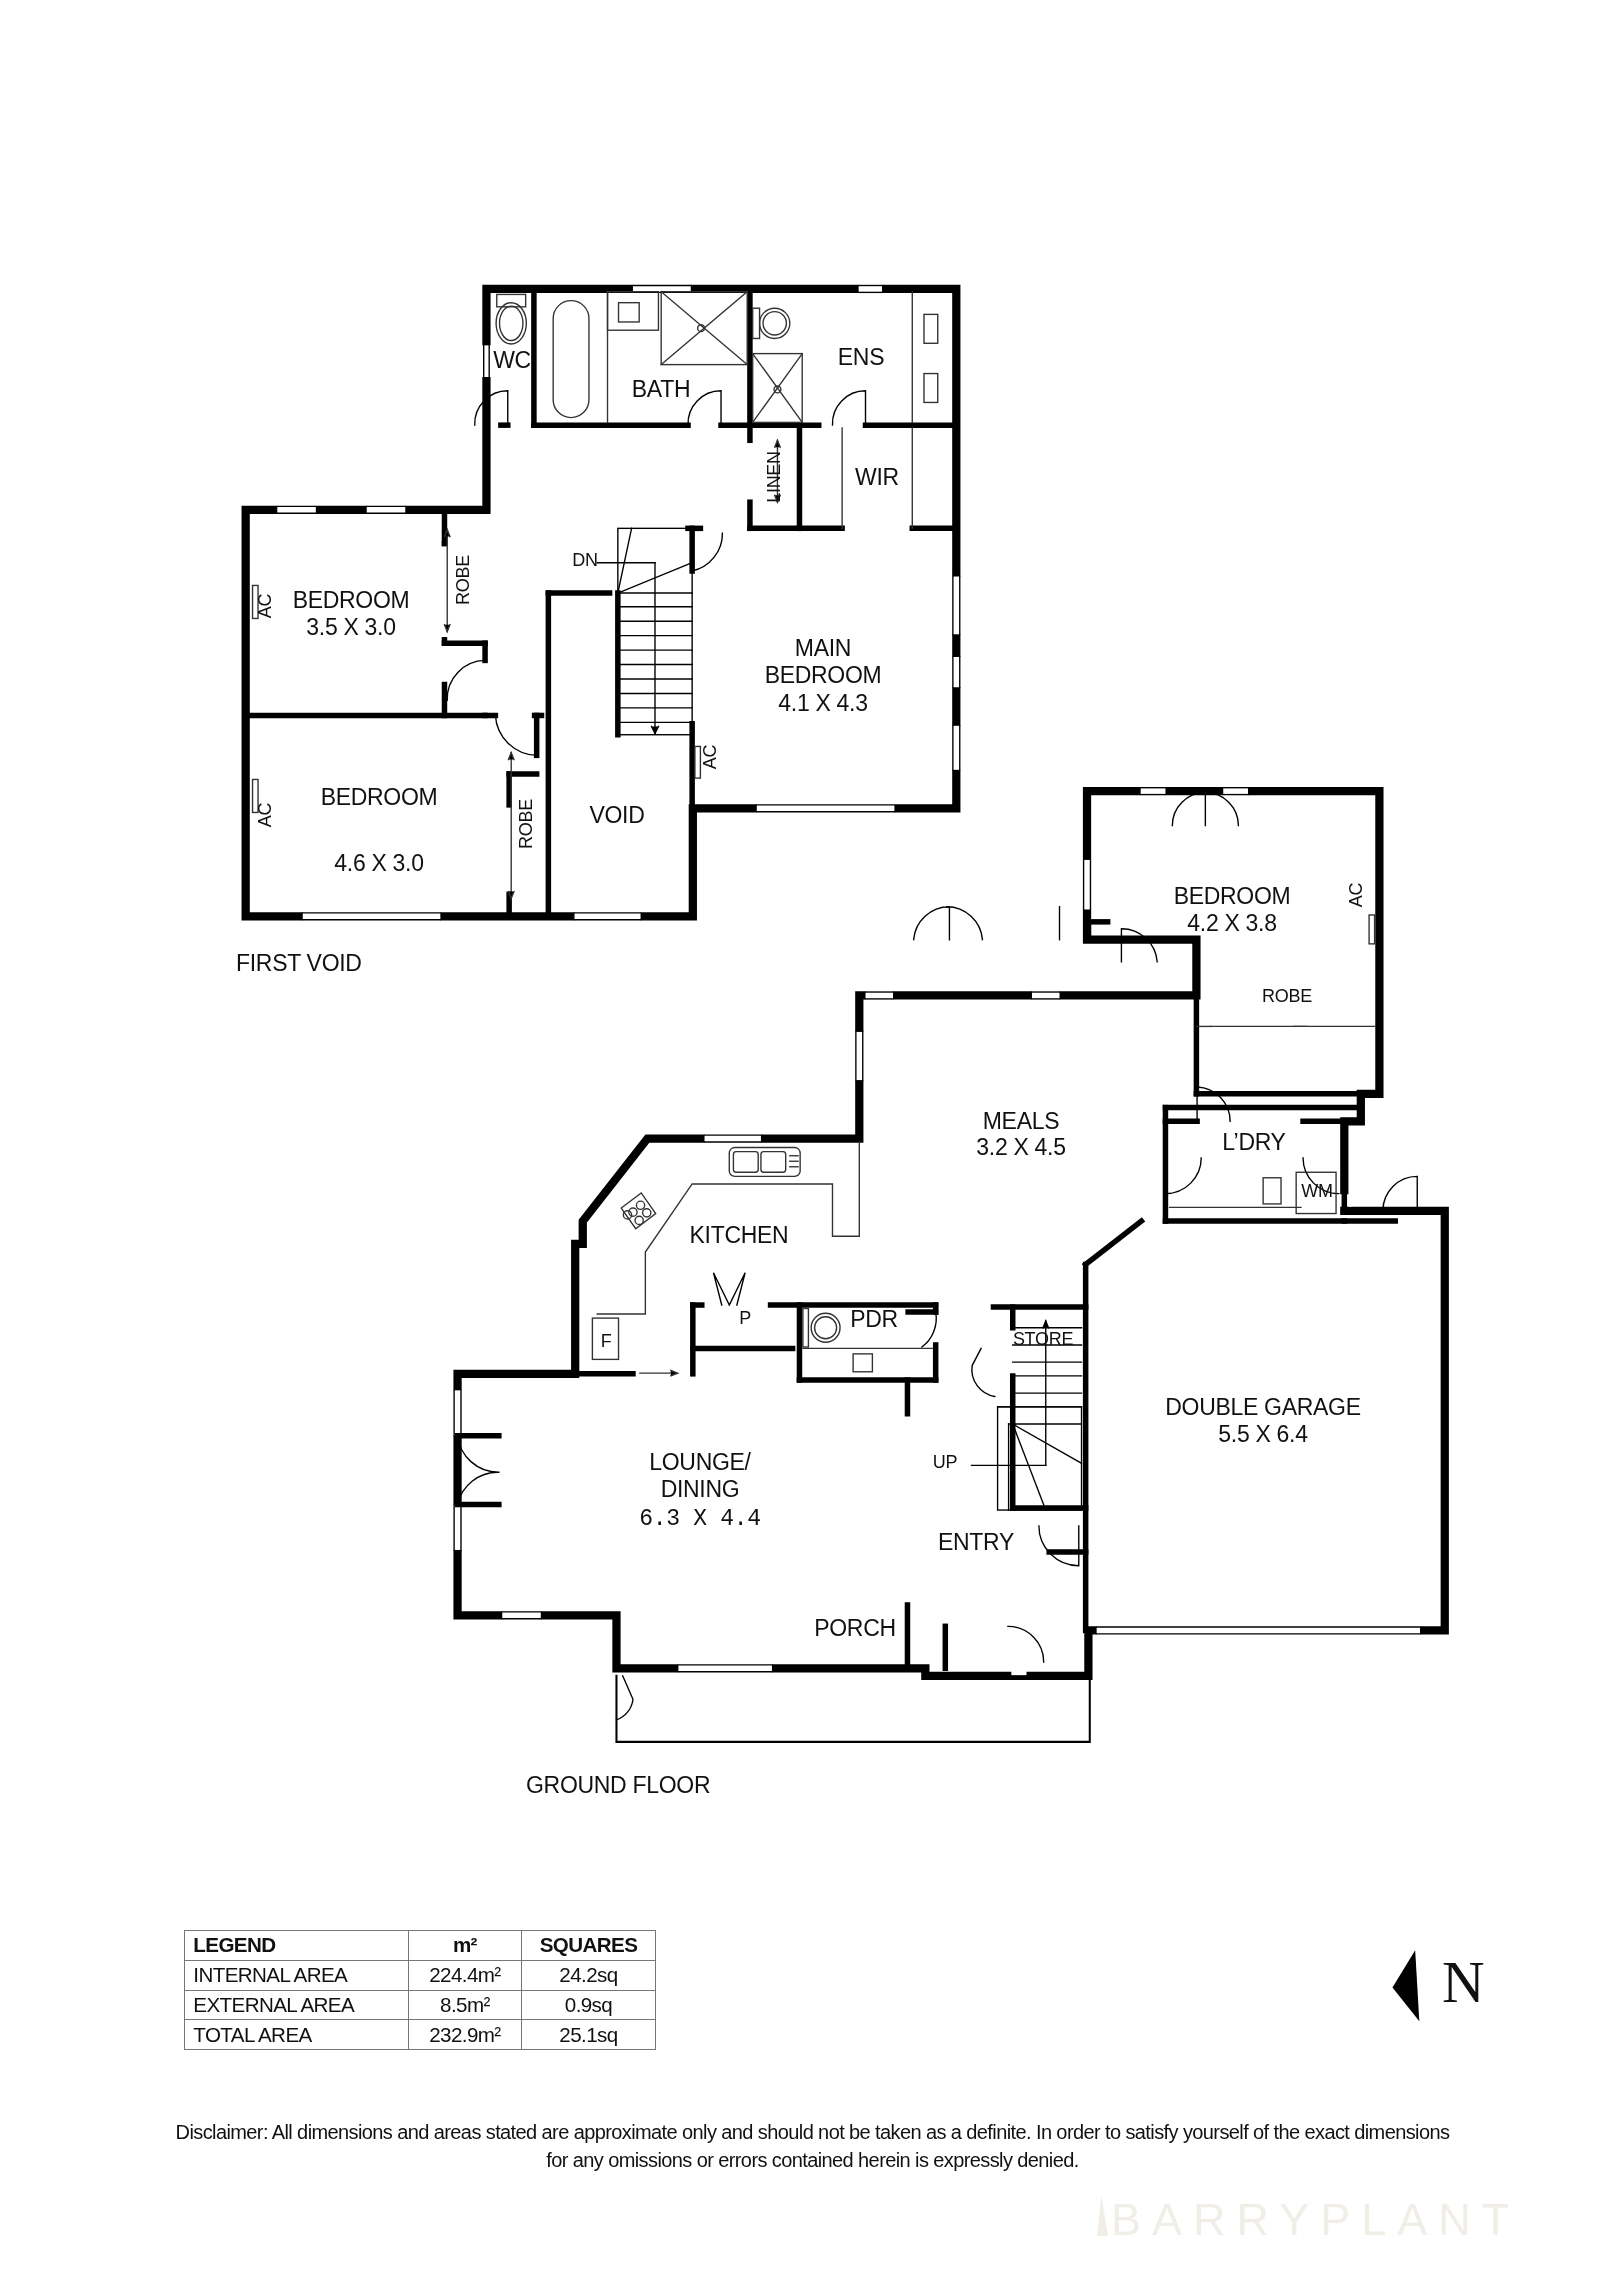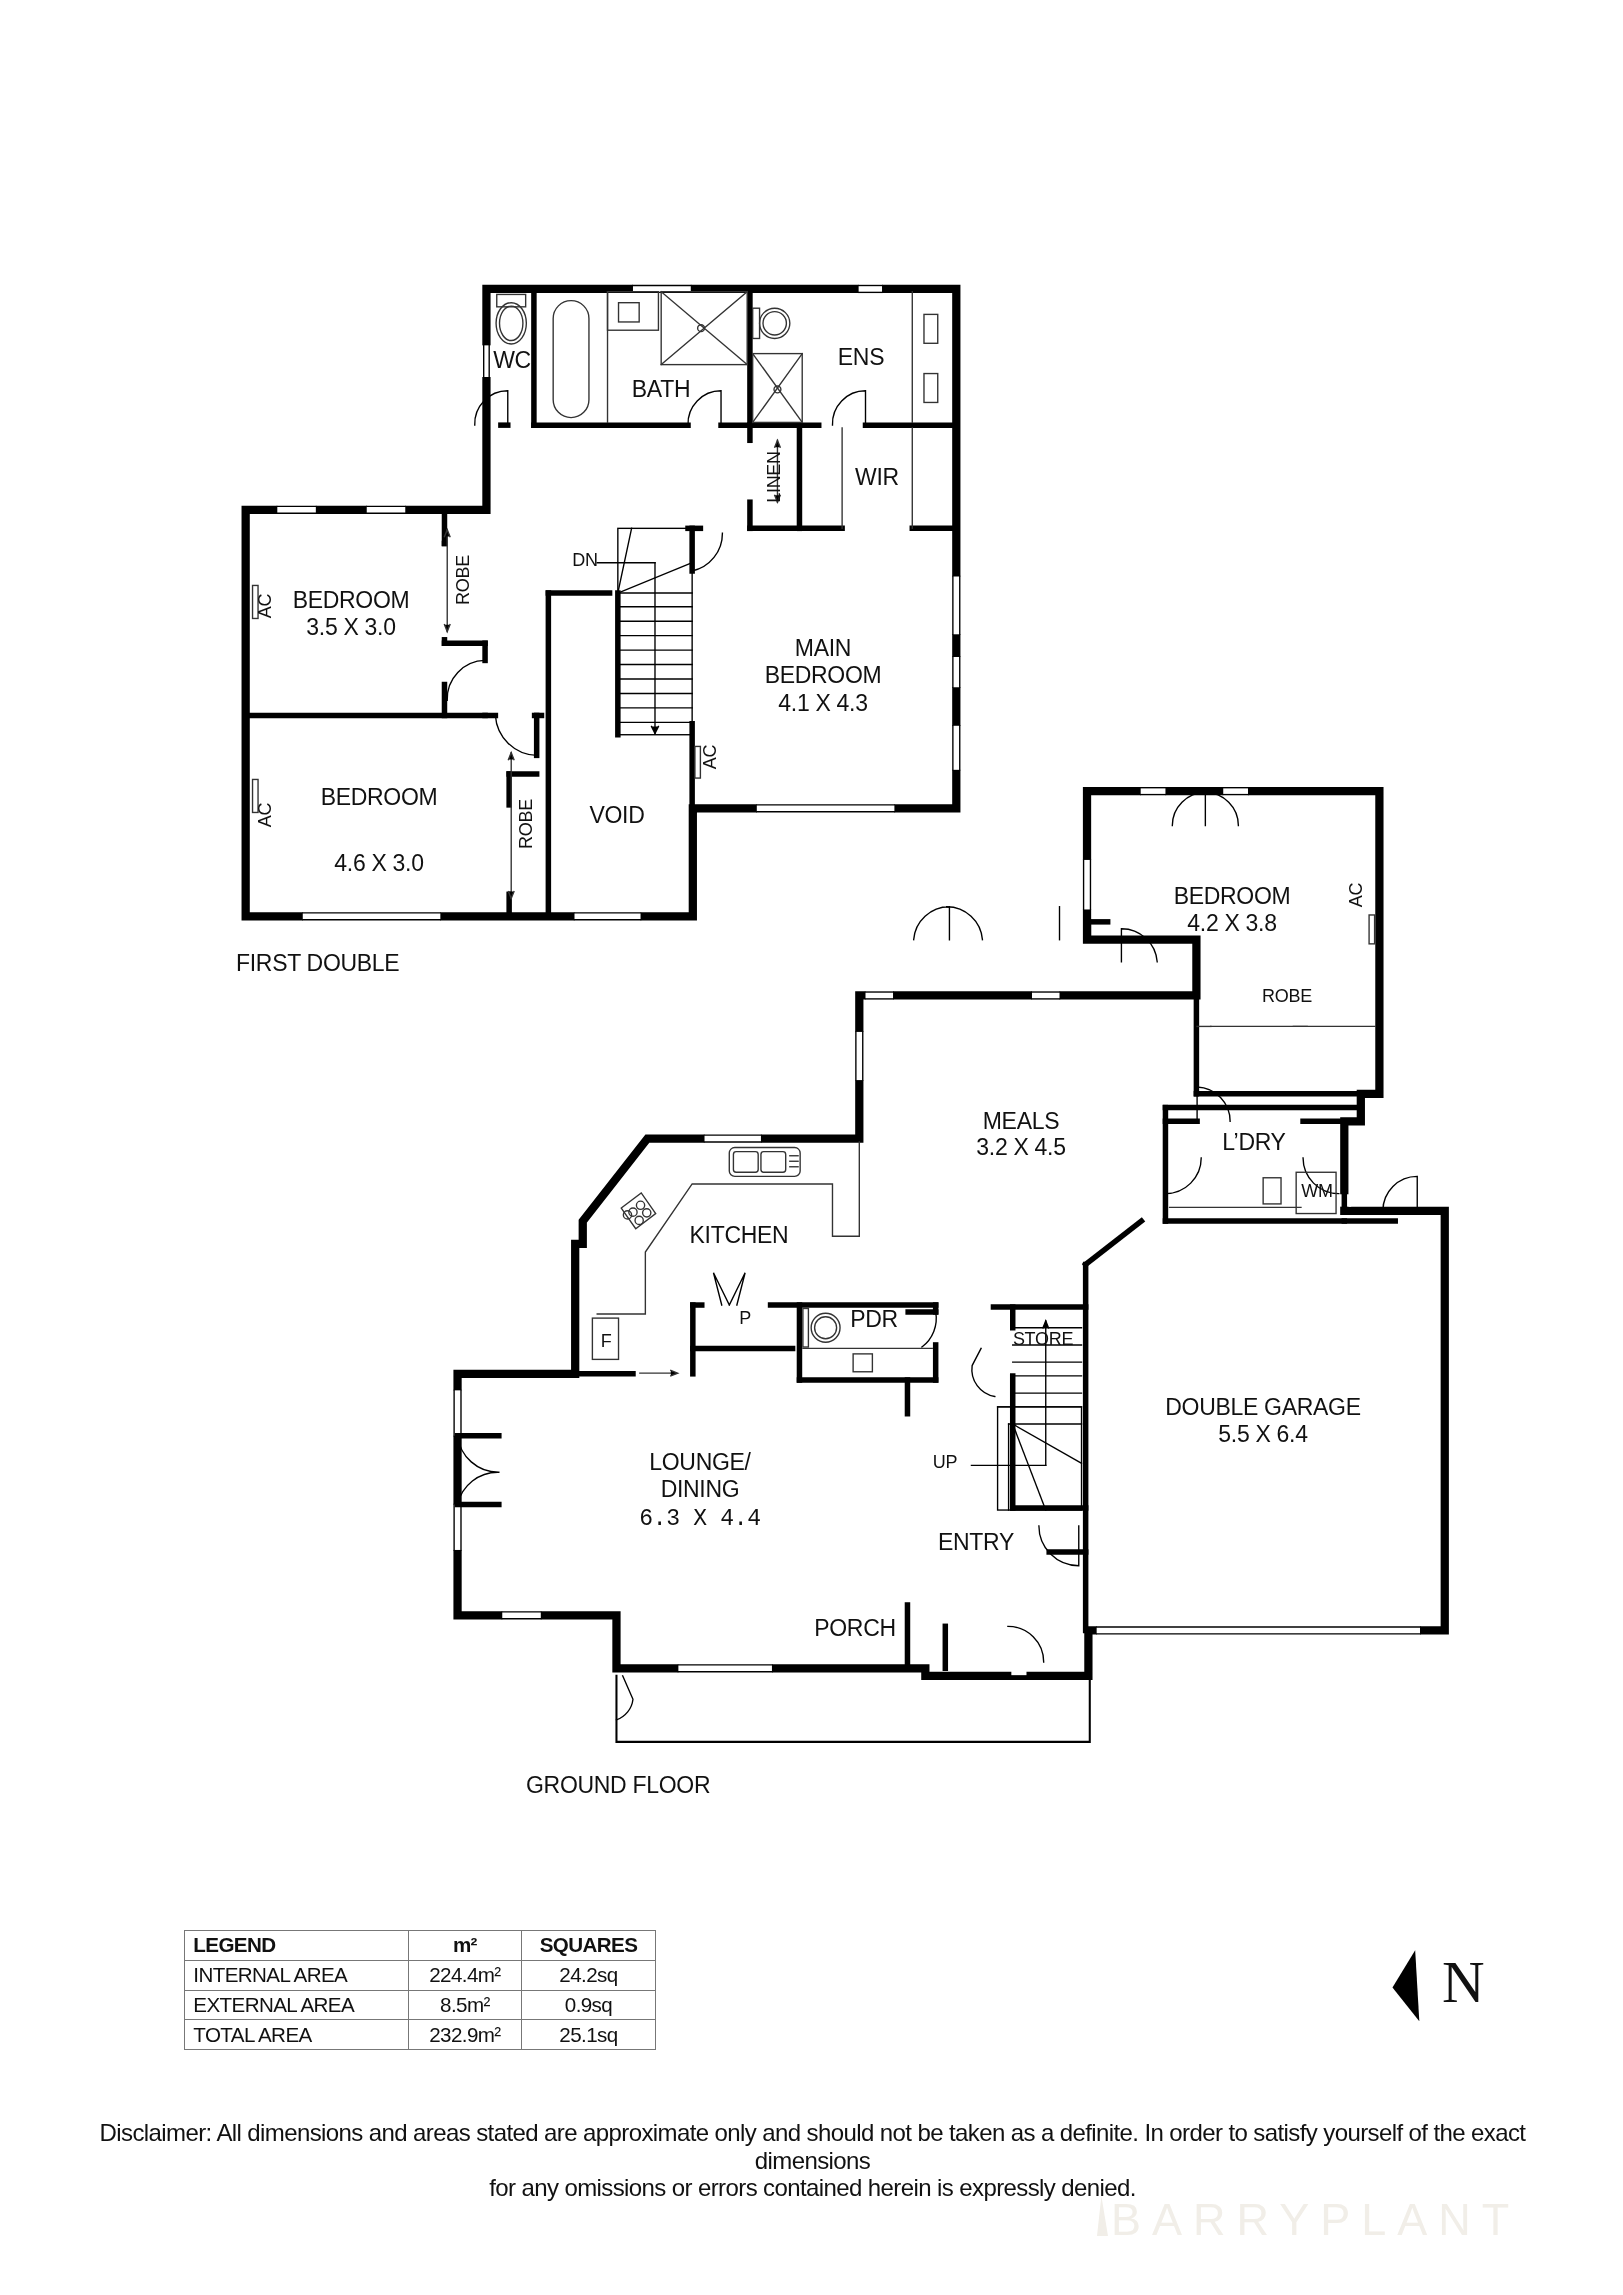--- a/index.html
+++ b/index.html
@@ -16,21 +16,21 @@
   #legend { position: absolute; left: 184px; top: 1930px; border-collapse: collapse;
             font-size: 20.6px; letter-spacing: -0.6px; }
   #legend td, #legend th { border: 1.4px solid #777; padding: 1.4px 8.3px; height: 26px; }
   #legend th { font-weight: bold; text-align: center; }
   #legend th:first-child, #legend td:first-child { text-align: left; width: 206px; }
   #legend td:nth-child(2), #legend th:nth-child(2) { width: 96px; text-align: center; }
   #legend td:nth-child(3), #legend th:nth-child(3) { width: 116px; text-align: center; }
   #north-letter { position: absolute; left: 1442px; top: 1953px; font-family: "Liberation Serif", serif;
                   font-size: 59px; line-height: 59px; }
   #disclaimer { position: absolute; left: 83px; top: 2119px; width: 1459px; text-align: center;
-                font-size: 24px; line-height: 27.5px; letter-spacing: -0.6px; }
+                font-size: 20px; line-height: 27.5px; letter-spacing: -0.6px; }
   #watermark { position: absolute; left: 1111px; top: 2194px; font-size: 45px; letter-spacing: 11px;
                color: #f1eee8; font-weight: normal; }
   #watermark-mark { position: absolute; left: 1097px; top: 2196px; width: 11px; height: 40px;
                     background: #f1eee8; clip-path: polygon(0 100%, 40% 0, 100% 100%); }
 </style>
 </head>
 <body>
 
 <svg id="plan" viewBox="0 0 2359 3336" xmlns="http://www.w3.org/2000/svg">
   <g fill="none" stroke="#000" stroke-linecap="square">
@@ -343,21 +343,21 @@
 <div class="lbl small vert" style="left:266px;top:606px;">AC</div>
 <div class="lbl mid" style="left:379px;top:798px;">BEDROOM</div>
 <div class="lbl mid" style="left:379px;top:864px;">4.6 X 3.0</div>
 <div class="lbl small vert" style="left:527px;top:824px;">ROBE</div>
 <div class="lbl small vert" style="left:266px;top:815px;">AC</div>
 <div class="lbl mid" style="left:617px;top:816px;">VOID</div>
 <div class="lbl mid" style="left:823px;top:662px;">MAIN
 BEDROOM</div>
 <div class="lbl mid" style="left:823px;top:704px;">4.1 X 4.3</div>
 <div class="lbl small vert" style="left:711px;top:757px;">AC</div>
-<div class="floor-title" style="left:236px;top:950px;">FIRST DOUBLE</div>
+<div class="floor-title" style="left:236px;top:950px;">FIRST VOID</div>
 
 <div class="lbl mid" style="left:1232px;top:897px;">BEDROOM</div>
 <div class="lbl mid" style="left:1232px;top:924px;">4.2 X 3.8</div>
 <div class="lbl small vert" style="left:1357px;top:895px;">AC</div>
 <div class="lbl small" style="left:1287px;top:997px;">ROBE</div>
 <div class="lbl mid" style="left:1021px;top:1122px;">MEALS</div>
 <div class="lbl mid" style="left:1021px;top:1148px;">3.2 X 4.5</div>
 <div class="lbl mid" style="left:1254px;top:1143px;">L’DRY</div>
 <div class="lbl small" style="left:1317px;top:1192px;">WM</div>
 <div class="lbl mid" style="left:739px;top:1236px;">KITCHEN</div>

